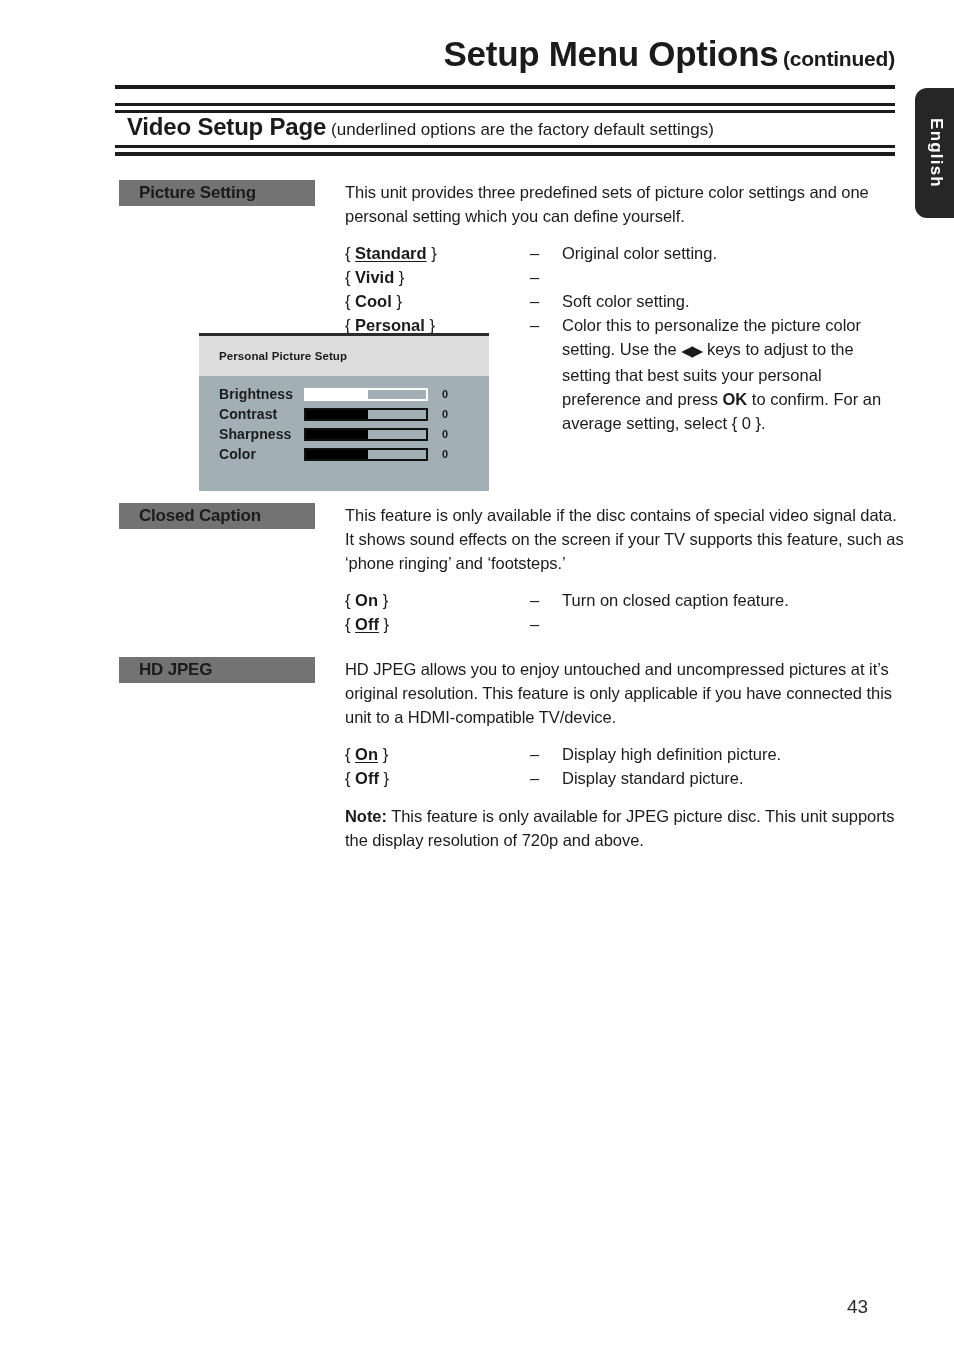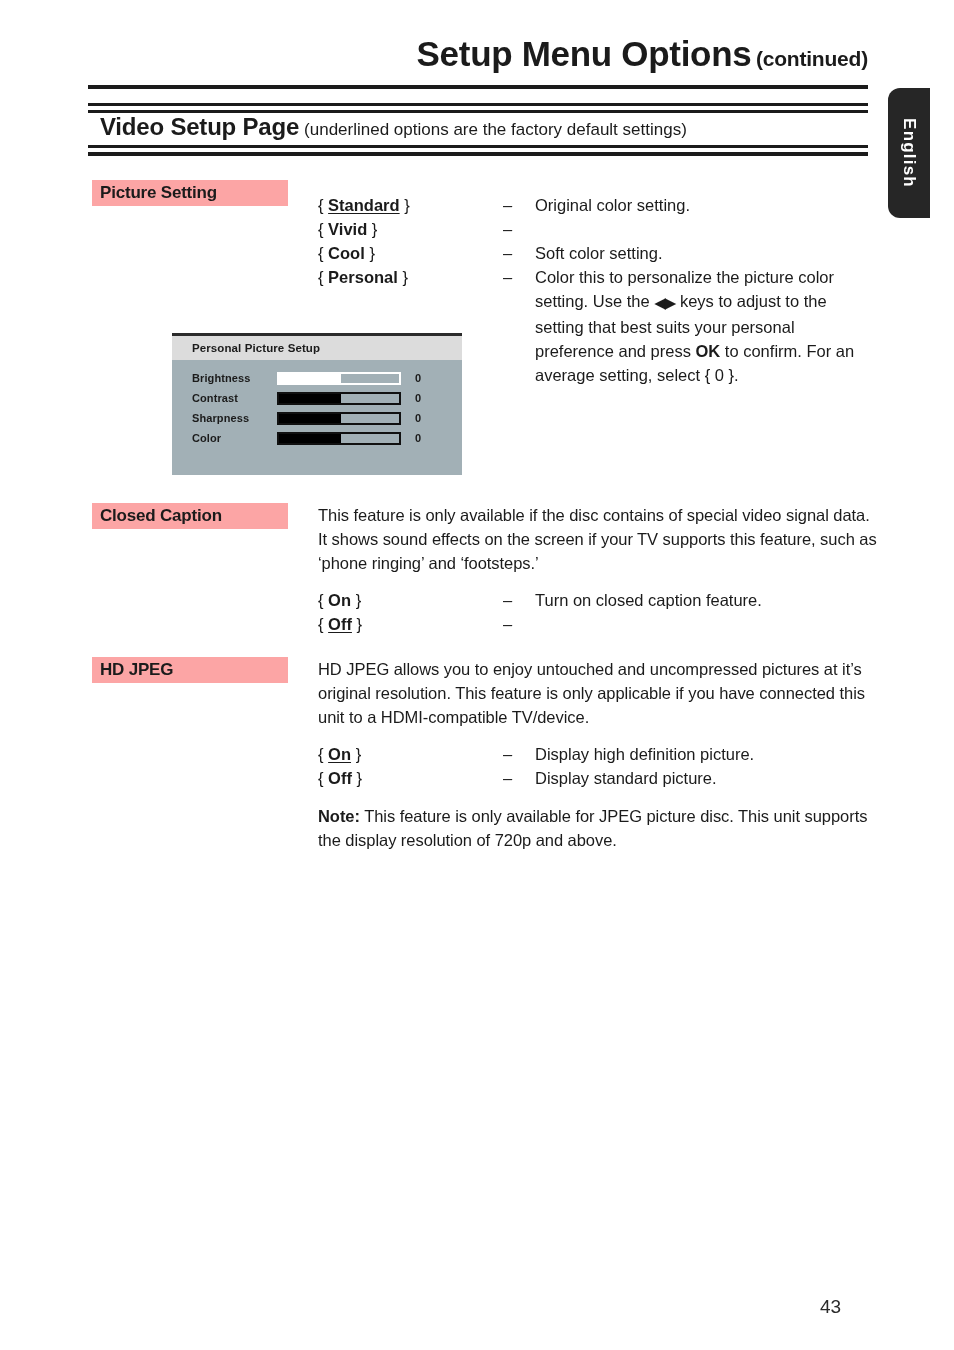--- a/index.html
+++ b/index.html
@@ -13,20 +13,21 @@
     font-family: "Liberation Sans", sans-serif;
     color: #1b1b1b;
     position: relative;
     overflow: hidden;
   }
 
   
   .page {
     position: absolute;
     inset: 0;
+    margin-left: 27px;
   }
 
   
   .chapter-title {
     position: absolute;
     left: 88px;
     top: 36px;
     width: 780px;
     text-align: right;
     line-height: 1;
@@ -97,24 +98,24 @@
   }
 
   
   .entry { position: absolute; left: 92px; width: 800px; }
 
   .label-box {
     position: absolute;
     left: 0;
     width: 196px;
     height: 26px;
-    background: #fca5a5;
+    background: #737373;
     display: flex;
     align-items: center;
-    padding-left: 8px;
+    padding-left: 20px;
     box-sizing: border-box;
   }
   .label-box span {
     font-size: 17px;
     font-weight: bold;
     letter-spacing: -0.2px;
   }
 
   .body-col {
     position: absolute;
@@ -161,21 +162,21 @@
   .osd {
     position: absolute;
     left: 172px;
     top: 333px;
     width: 290px;
     height: 142px;
     border-top: 3px solid #2b2b2b;
     box-sizing: border-box;
   }
   .osd-head {
-    height: 24px;
+    height: 40px;
     background: #dcdcdc;
     display: flex;
     align-items: center;
     padding-left: 20px;
     box-sizing: border-box;
   }
   .osd-head span {
     font-size: 11.5px;
     font-weight: bold;
     color: #1b1b1b;
@@ -191,21 +192,21 @@
     display: flex;
     align-items: center;
     height: 18px;
     margin-bottom: 2px;
     padding-left: 20px;
     box-sizing: border-box;
   }
   .osd-row .name {
     width: 85px;
     flex: 0 0 85px;
-    font-size: 11px;
+    font-size: 14px;
     font-weight: bold;
     color: #1b1b1b;
     letter-spacing: 0.1px;
   }
   .osd-bar {
     width: 124px;
     flex: 0 0 124px;
     height: 13px;
     background: #a2b0b6;
     border: 2px solid #111111;
@@ -259,20 +260,21 @@
 
   <div class="lang-tab">
     <span>English</span>
   </div>
 
   <div class="entry" style="top:180px;">
     <div class="label-box">
       <span>Picture Setting</span>
     </div>
     <div class="body-col">
+      <div class="para">This unit provides three predefined sets of picture color settings and one personal setting which you can define yourself.</div>
       <div class="opt-list">
 
         <div class="opt-row">
           <div class="opt-key">
             <span>{</span>
             <b class="u">Standard</b>
             <span>}</span>
           </div>
           <div class="opt-dash">–</div>
           <div class="opt-desc">Original color setting.</div>

